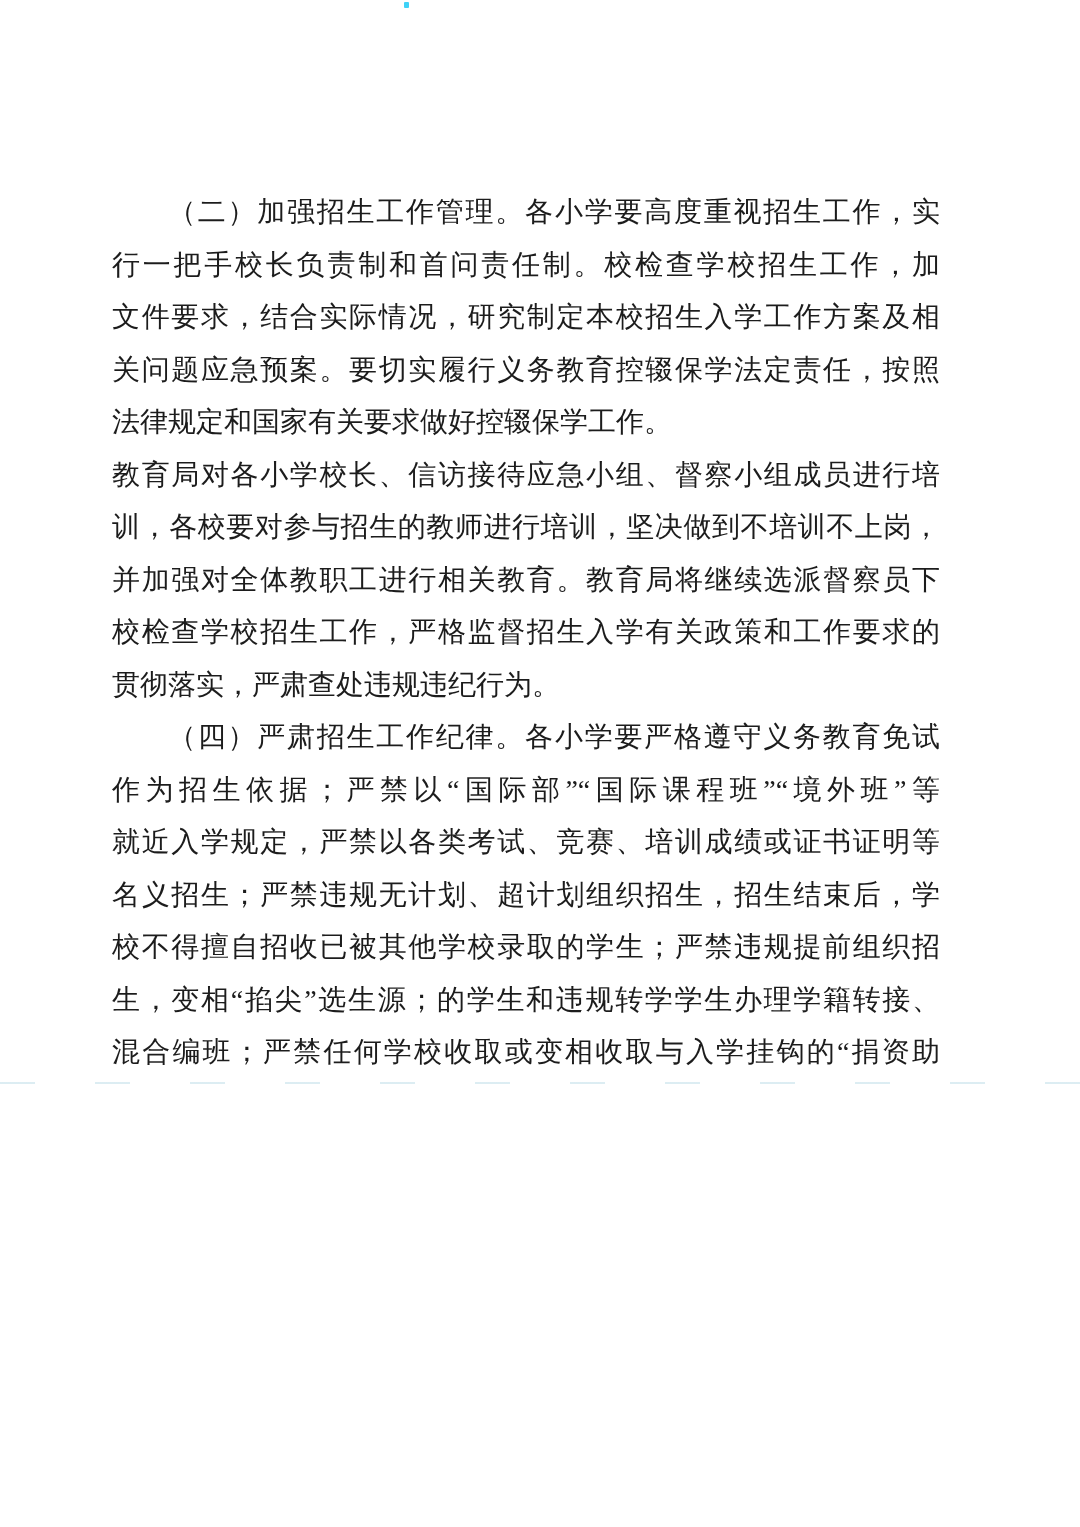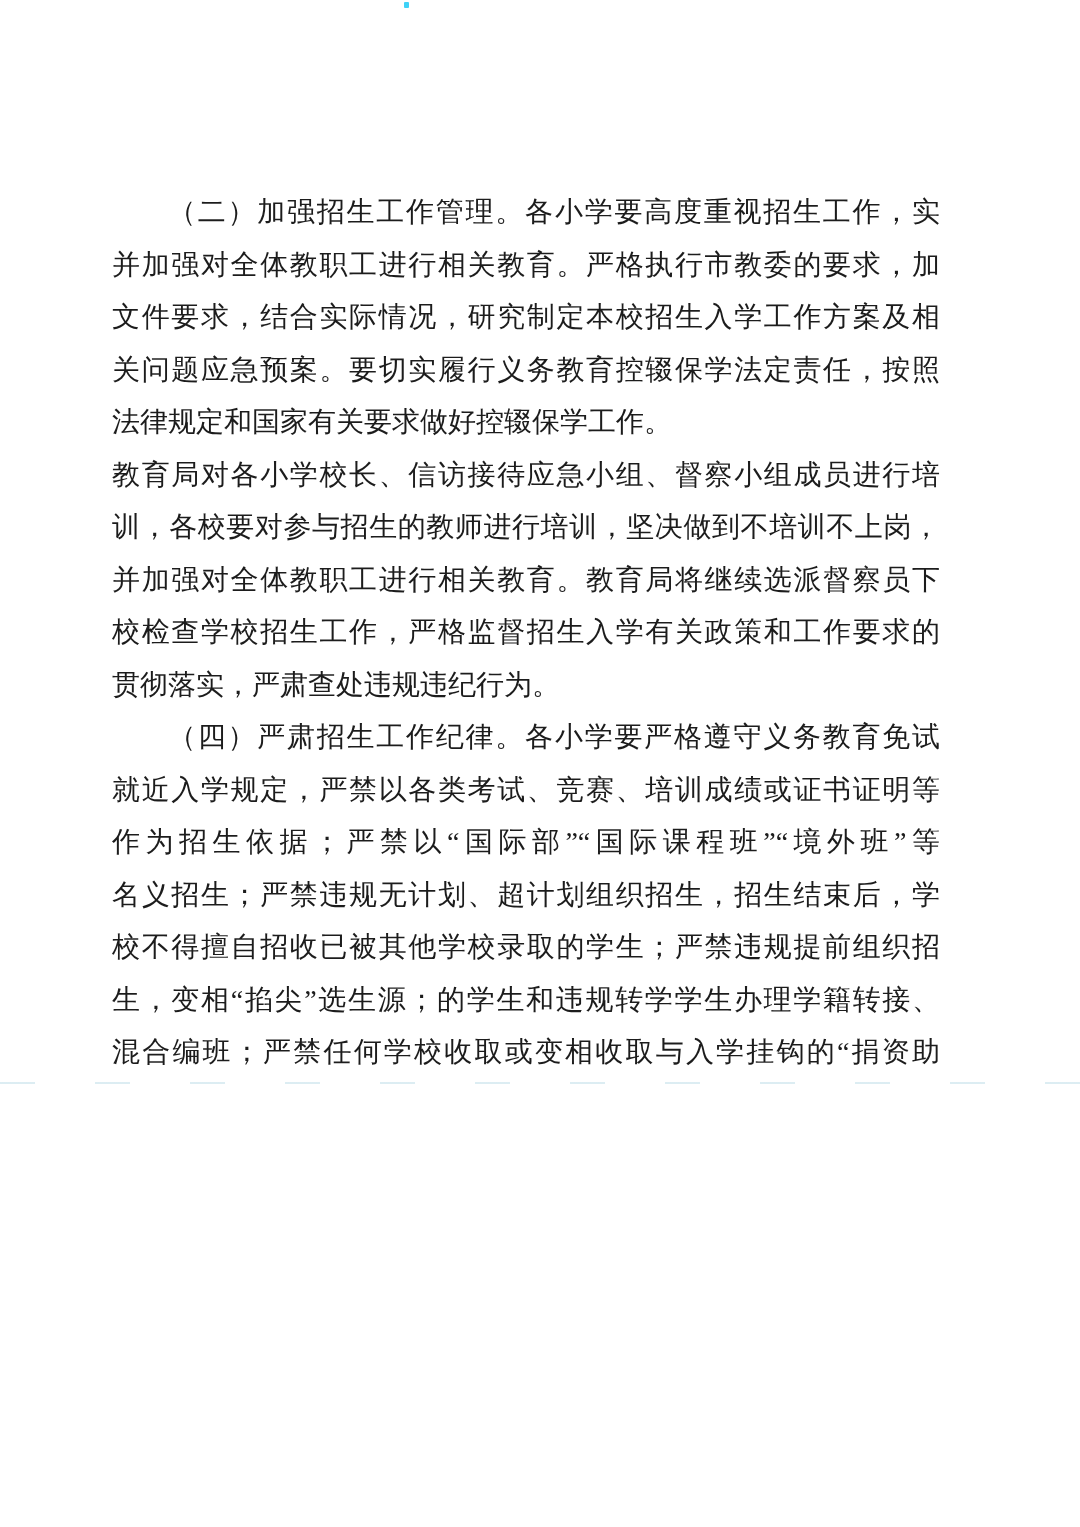--- a/index.html
+++ b/index.html
@@ -65,32 +65,32 @@
       rgba(0, 0, 0, 0) 35px, rgba(0, 0, 0, 0) 95px);
   }
 </style>
 </head>
 <body>
 
 <div class="page">
   <div class="dot-artifact"></div>
   <div class="text-block">
       <div class="line indent">（二）加强招生工作管理。各小学要高度重视招生工作，实</div>
-      <div class="line">并加强对全体教职工进行相关教育。严格执行市教委的要求，加</div>
+      <div class="line">行一把手校长负责制和首问责任制。校检查学校招生工作，加</div>
       <div class="line">文件要求，结合实际情况，研究制定本校招生入学工作方案及相</div>
       <div class="line">关问题应急预案。要切实履行义务教育控辍保学法定责任，按照</div>
       <div class="line last">法律规定和国家有关要求做好控辍保学工作。</div>
       <div class="line">教育局对各小学校长、信访接待应急小组、督察小组成员进行培</div>
       <div class="line">训，各校要对参与招生的教师进行培训，坚决做到不培训不上岗，</div>
       <div class="line">并加强对全体教职工进行相关教育。教育局将继续选派督察员下</div>
       <div class="line">校检查学校招生工作，严格监督招生入学有关政策和工作要求的</div>
       <div class="line last">贯彻落实，严肃查处违规违纪行为。</div>
       <div class="line indent">（四）严肃招生工作纪律。各小学要严格遵守义务教育免试</div>
+      <div class="line">作为招生依据；严禁以“国际部”“国际课程班”“境外班”等</div>
       <div class="line">就近入学规定，严禁以各类考试、竞赛、培训成绩或证书证明等</div>
-      <div class="line">作为招生依据；严禁以“国际部”“国际课程班”“境外班”等</div>
       <div class="line">名义招生；严禁违规无计划、超计划组织招生，招生结束后，学</div>
       <div class="line">校不得擅自招收已被其他学校录取的学生；严禁违规提前组织招</div>
       <div class="line">生，变相“掐尖”选生源；的学生和违规转学学生办理学籍转接、</div>
       <div class="line">混合编班；严禁任何学校收取或变相收取与入学挂钩的“捐资助</div>
     </div>
   <div class="page-number">- 6 -</div>
   <div class="edge-artifact"></div>
 </div>
 
 </body></html>

